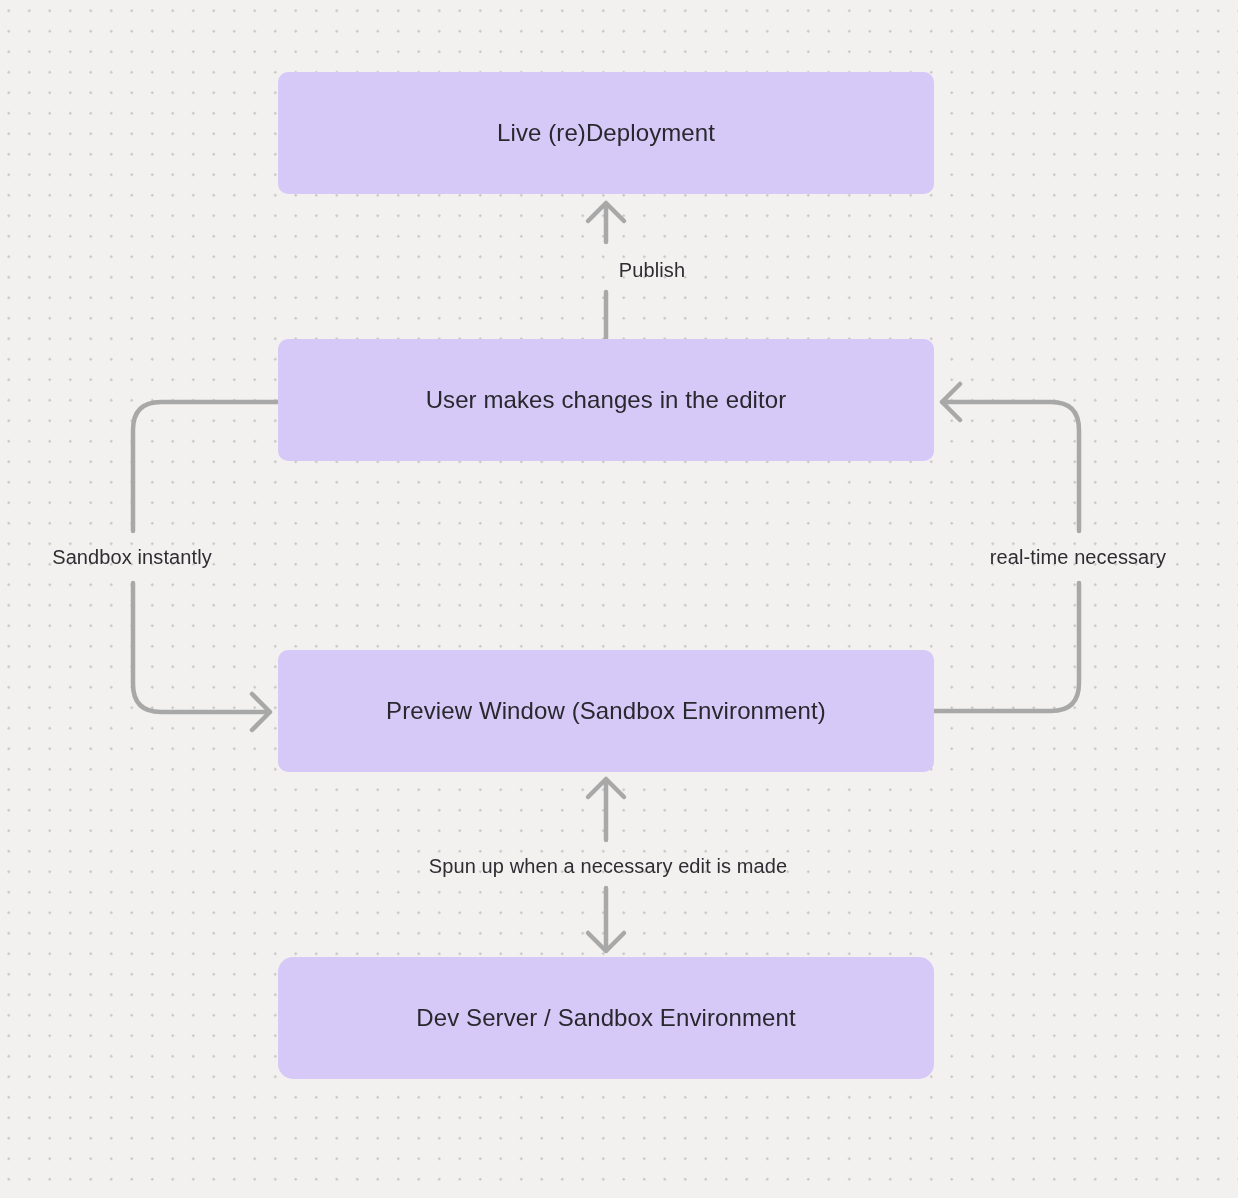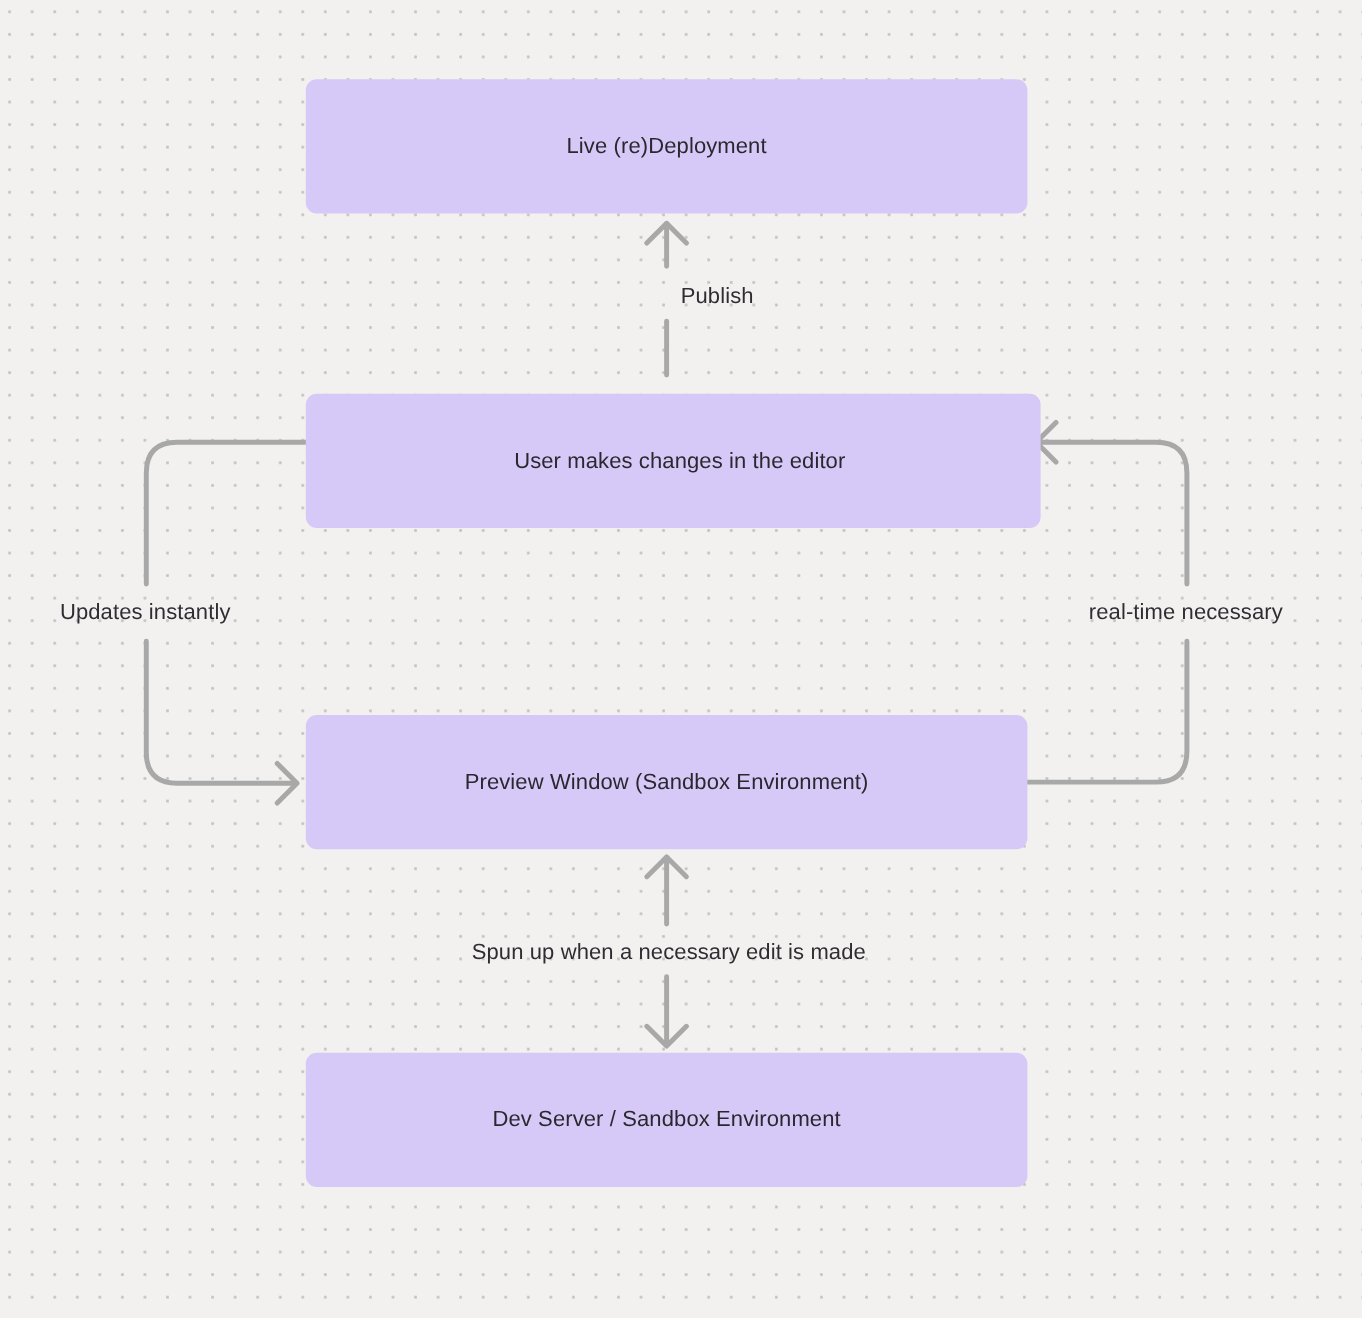--- a/index.html
+++ b/index.html
@@ -22,28 +22,28 @@
     position: absolute;
     left: 278px;
     width: 656px;
     height: 122px;
     background: #d6c9f7;
     border-radius: 10px;
     display: flex;
     align-items: center;
     justify-content: center;
     text-align: center;
-    font-size: 20px;
+    font-size: 24px;
     letter-spacing: 0.1px;
     color: #29282e;
   }
   .node-live    { top: 72px;  }
-  .node-user    { top: 358px; padding-left: 12px; }
+  .node-user    { top: 339px; }
   .node-preview { top: 650px; }
-  .node-dev     { top: 957px; }
+  .node-dev     { top: 957px; border-radius: 15px; }
 
   .edge-label {
     position: absolute;
     transform: translate(-50%, -50%);
     font-size: 20px;
     letter-spacing: 0.1px;
     color: #2e2d32;
     white-space: nowrap;
   }
   .label-publish  { left: 606px;  top: 270px; margin-left: 46px; }
@@ -97,19 +97,19 @@
   <div class="node node-preview">
     <span>Preview Window (Sandbox Environment)</span>
   </div>
 
   <div class="node node-dev">
     <span>Dev Server / Sandbox Environment</span>
   </div>
 
   <span class="edge-label label-publish">Publish</span>
 
-  <span class="edge-label label-updates">Updates instantly</span>
+  <span class="edge-label label-updates">Sandbox instantly</span>
 
   <span class="edge-label label-realtime">real-time necessary</span>
 
   <span class="edge-label label-spunup">Spun up when a necessary edit is made</span>
 
 </div>
 
 </body></html>

